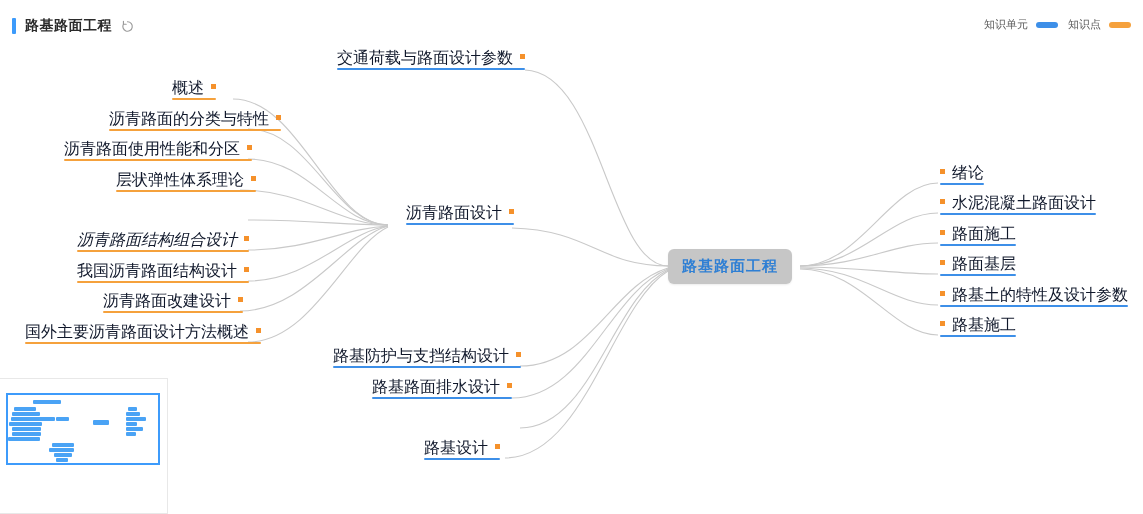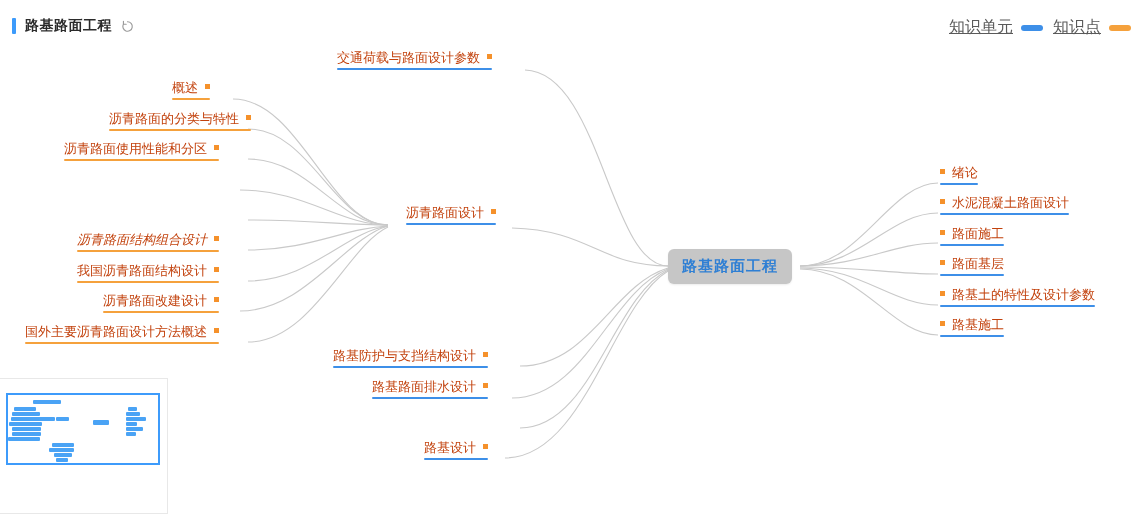--- a/index.html
+++ b/index.html
@@ -14,32 +14,32 @@
 
   
   .header{position:absolute;left:0;top:0;width:1143px;height:48px;}
   .title-wrap{position:absolute;left:12px;top:17px;display:flex;align-items:center;gap:9px;}
   .title-bar{width:4px;height:16px;background:#3d9bfb;border-radius:1px;}
   .title-text{font-size:14px;font-weight:bold;color:#2b2b2b;letter-spacing:.5px;}
   .spinner-icon{width:13px;height:13px;display:block;}
 
   .legend{position:absolute;right:12px;top:17px;display:flex;align-items:center;gap:10px;}
   .legend-item{display:flex;align-items:center;gap:8px;}
-  .legend-label{font-size:16px;color:#5a5a5a;text-decoration:underline;}
+  .legend-label{font-size:11px;color:#5a5a5a;}
   .legend-swatch{width:22px;height:6px;border-radius:3px;}
   .sw-blue{background:#3d8fe8;}
   .sw-orange{background:#f5a13c;}
 
   
   #edges{position:absolute;left:0;top:0;width:1143px;height:514px;pointer-events:none;}
 
   
   .node{position:absolute;white-space:nowrap;}
   .node .lbl{
-    font-size:13px;color:#c2410c;line-height:17px;
+    font-size:16px;color:#0f172a;line-height:17px;
     display:inline-block;vertical-align:middle;
   }
   .node .mk{
     display:inline-block;vertical-align:middle;
     width:5px;height:5px;background:#f5912b;
     position:relative;top:-1px;
   }
   .node .ul{
     display:block;height:2px;border-radius:1px;margin-top:2px;
   }
@@ -147,20 +147,24 @@
   <div class="node left" style="left:172px;top:78px;">
     <span class="lbl">概述</span><span class="mk"></span>
     <span class="ul orange"></span>
   </div>
   <div class="node left" style="left:77px;top:109px;margin-left:32px;">
     <span class="lbl">沥青路面的分类与特性</span><span class="mk"></span>
     <span class="ul orange"></span>
   </div>
   <div class="node left" style="left:64px;top:139px;">
     <span class="lbl">沥青路面使用性能和分区</span><span class="mk"></span>
+    <span class="ul orange"></span>
+  </div>
+  <div class="node left" style="left:116px;top:170px;">
+    <span class="lbl">层状弹性体系理论</span><span class="mk"></span>
     <span class="ul orange"></span>
   </div>
   <div class="node left" style="left:77px;top:230px;font-style:italic;">
     <span class="lbl">沥青路面结构组合设计</span><span class="mk"></span>
     <span class="ul orange"></span>
   </div>
   <div class="node left" style="left:77px;top:261px;">
     <span class="lbl">我国沥青路面结构设计</span><span class="mk"></span>
     <span class="ul orange"></span>
   </div>

